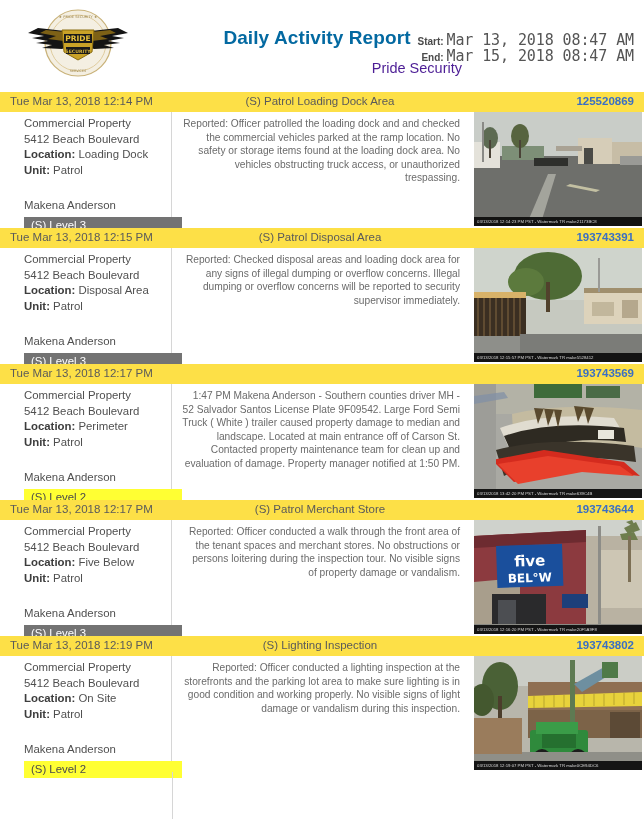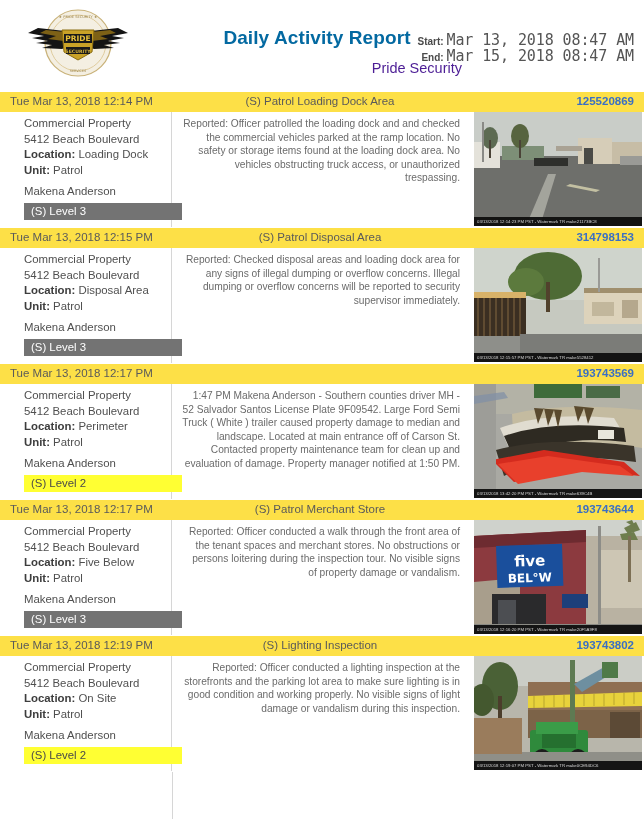--- a/index.html
+++ b/index.html
@@ -138,21 +138,21 @@
     white-space: nowrap;
   }
   .meta-line b {
     font-weight: bold;
     color: #3d3d3d;
   }
   .meta-officer {
     font-size: 11.4px;
     line-height: 15px;
     color: #4f4f4f;
-    margin-top: 6px;
+    margin-top: 20px;
     white-space: nowrap;
   }
   .level-badge {
     margin-top: 4px;
     height: 17px;
     line-height: 17px;
     padding-left: 7px;
     font-size: 11.4px;
     box-sizing: border-box;
     width: 158px;
@@ -321,21 +321,21 @@
     </svg>
           <div class="watermark">03/13/2018 12:14:23 PM PST - Watermark TR make21173BC8</div>
         </div>
       </div>
     </div>
   </div>
     <div class="report">
     <div class="rep-bar">
       <span class="bar-time">Tue Mar 13, 2018 12:15 PM</span>
       <span class="bar-title">(S) Patrol Disposal Area</span>
-      <span class="bar-id">314798153</span>
+      <span class="bar-id">193743391</span>
     </div>
     <div class="rep-body">
       <div class="meta-col">
         <div class="meta-line">Commercial Property</div>
         <div class="meta-line">5412 Beach Boulevard</div>
         <div class="meta-line"><b>Location:</b> <span>Disposal Area</span></div>
         <div class="meta-line"><b>Unit:</b> <span>Patrol</span></div>
         <div class="meta-officer">Makena Anderson</div>
         <div class="level-badge level-green">(S) Level 3</div>
       </div>

